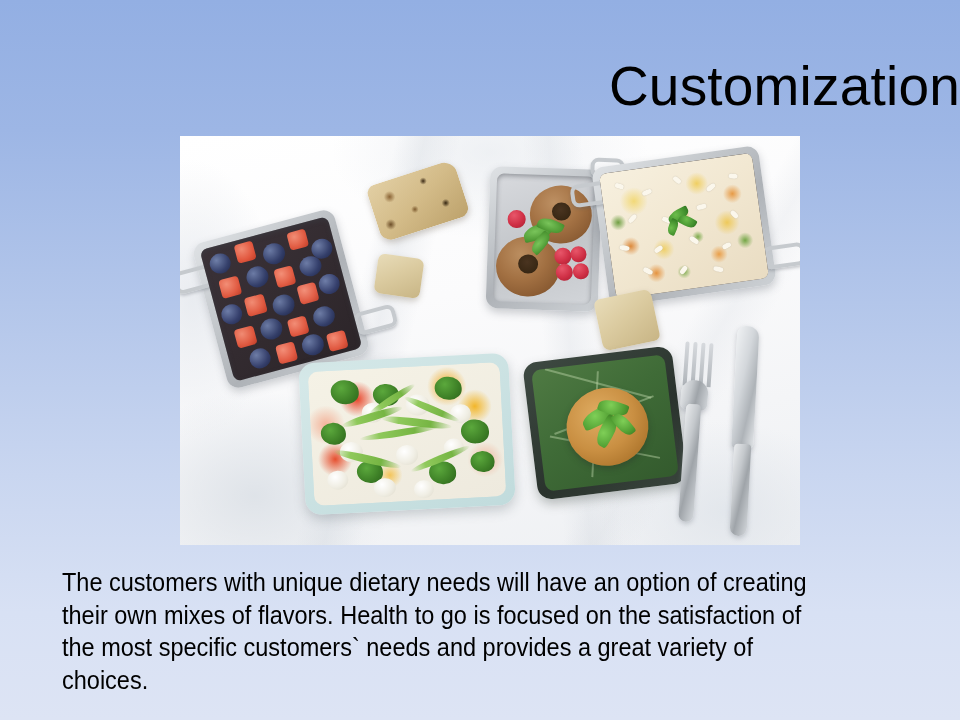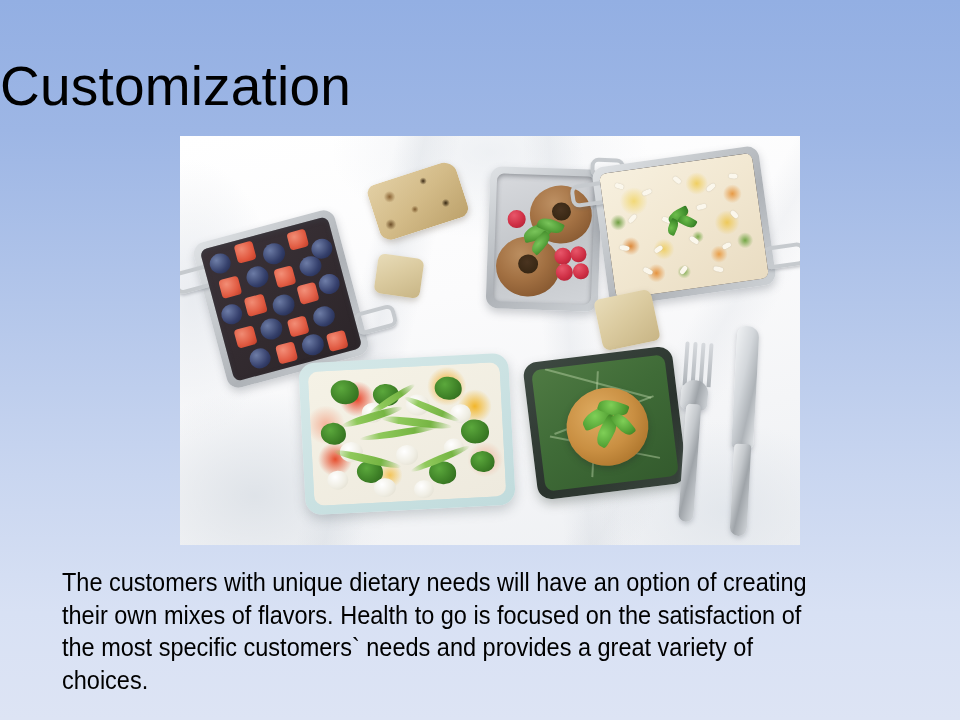--- a/index.html
+++ b/index.html
@@ -19,21 +19,21 @@
     background: linear-gradient(to bottom, #93afe3 0%, #9db6e5 18%, #b3c6ea 42%, #c9d6f0 66%, #d8e1f4 85%, #dde4f4 100%);
     overflow: hidden;
   }
 
   
   .title {
     position: absolute;
     left: 0;
     top: 54px;
     width: 960px;
-    text-align: left;
+    text-align: right;
     font-size: 55px;
     line-height: 64px;
     font-weight: 400;
     color: #000000;
     letter-spacing: 0.2px;
     font-family: "Liberation Sans", sans-serif;
   }
 
   
   .photo {

